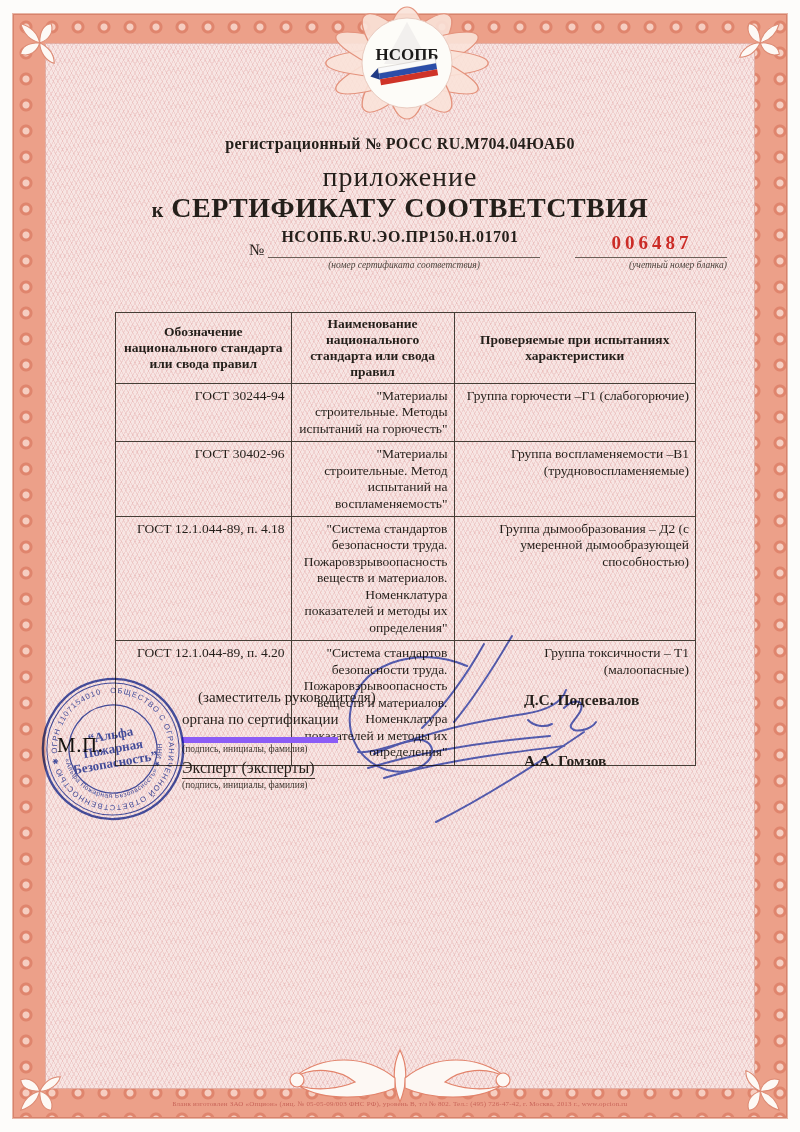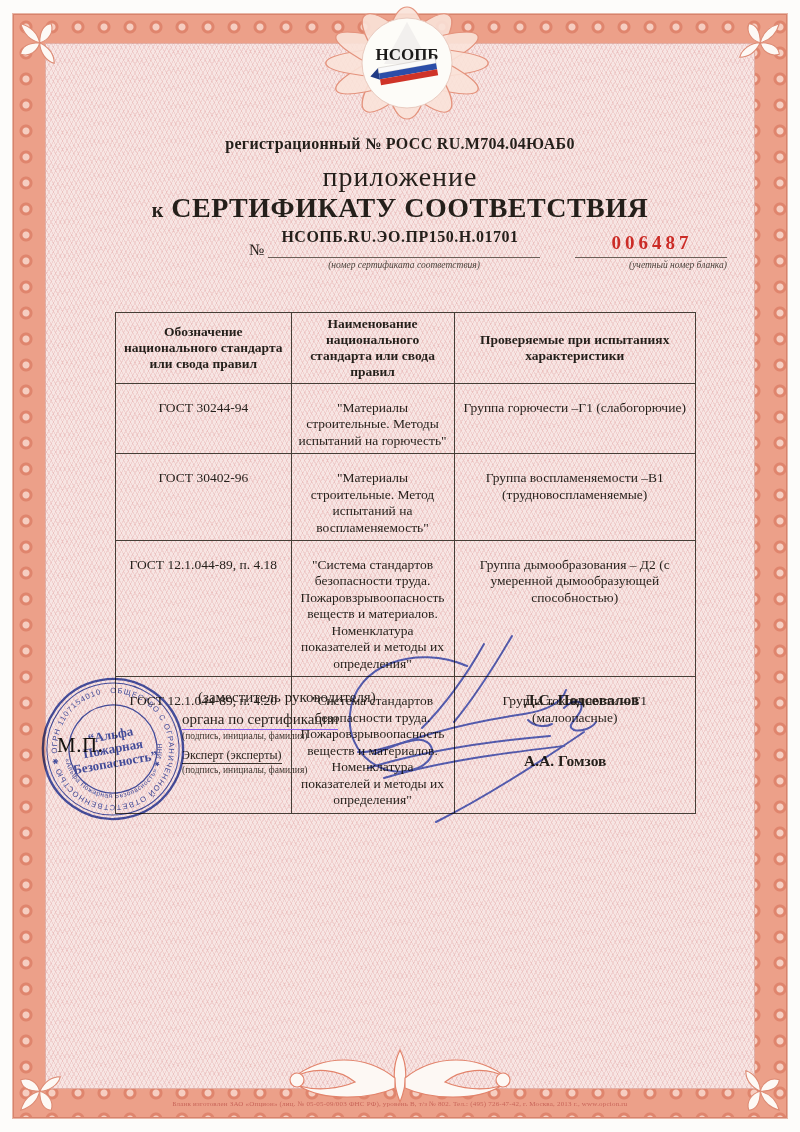--- a/index.html
+++ b/index.html
@@ -49,34 +49,34 @@
   .no-cap   { left:268px; top:260px; width:272px; text-align:center; font-size:9.5px; font-style:italic; color:#4a423b; }
   .blank-no { left:577px; top:232px; width:150px; text-align:center; font-size:19px; letter-spacing:4px; color:#cb2b26; font-weight:bold; }
   .blank-line { left:575px; top:238px; width:152px; height:20px; border-bottom:1px solid #6b5f57; }
   .blank-cap  { left:575px; top:260px; width:152px; text-align:right; font-size:9.5px; font-style:italic; color:#4a423b; }
 
   table.spec {
     position:absolute; left:115px; top:312px; width:581px;
     border-collapse:collapse; font-size:13.5px; line-height:1.22;
   }
   table.spec th, table.spec td {
-    border:1px solid #453e36; padding:16px 6px 4px 6px; vertical-align:top; text-align:center;
+    border:1px solid #453e36; padding:4px 6px 4px 6px; vertical-align:top; text-align:right;
     background:transparent;
   }
   table.spec th { text-align:center; vertical-align:middle; font-size:13.5px; line-height:1.18; padding:3px 4px; }
   .c1 { width:176px; } .c2 { width:163px; } .c3 { width:242px; }
   tr.h0 { height:48px; } tr.r0 { height:48px; } tr.r1 { height:50px; }
   tr.r2 { height:97px; } tr.r3 { height:100px; }
 
   .sig-block { left:182px; top:690px; width:310px; font-size:15px; line-height:1; }
   .sig-block .l1 { margin-bottom:7px; }
   .sig-block .l2 { margin-bottom:7px;padding-left:16px; }
-  .sig-block .l3 { display:inline-block; border-bottom:1px solid #8b5cf6; padding-bottom:2px; margin-bottom:2px; }
+  .sig-block .l3 { display:inline-block; border-bottom:6px solid #8b5cf6; padding-bottom:10px; margin-bottom:2px; }
   .sig-block .cap { font-size:9.5px; color:#3e3730; margin-bottom:5px; }
-  .sig-block .l4 { display:inline-block; font-size:12px; border-bottom:1px solid #3a332c; padding-bottom:2px; margin-bottom:2px; }
+  .sig-block .l4 { display:inline-block; font-size:16px; border-bottom:1px solid #3a332c; padding-bottom:2px; margin-bottom:2px; }
   .name1 { left:524px; top:691px; font-size:15.5px; font-weight:bold; }
   .name2 { left:524px; top:752px; font-size:15.5px; font-weight:bold; }
 
   .mp { left:57px; top:733px; font-size:21px; font-weight:normal; color:#15120f; letter-spacing:.5px; }
   .stamp { left:40px; top:676px; mix-blend-mode:multiply; opacity:.9; }
   .signature { left:312px; top:632px; mix-blend-mode:multiply; }
 
   .footer { bottom:24px; font-size:7px; color:#c25a50; letter-spacing:.2px; opacity:.85; }
 </style>
 </head>

